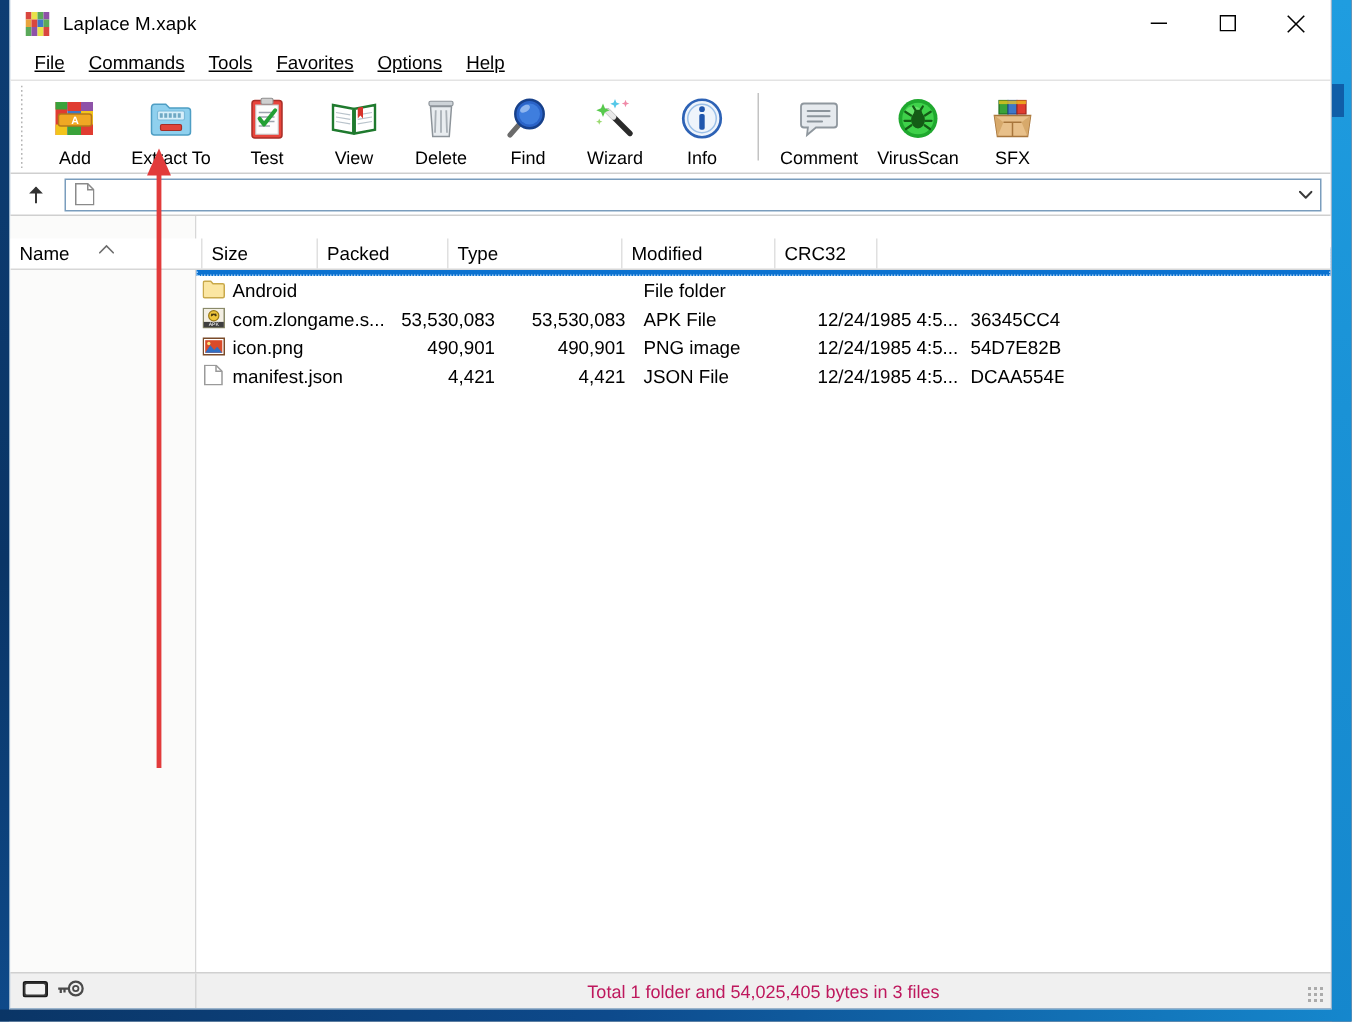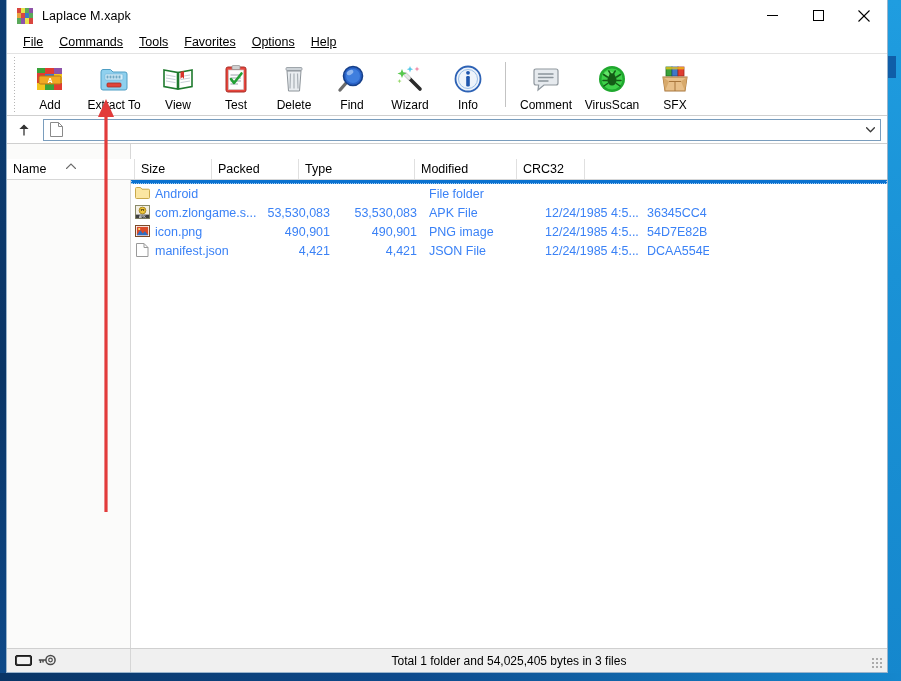--- a/index.html
+++ b/index.html
@@ -172,21 +172,21 @@
   }
   .ch.num { }
   .sortmark {
     position: absolute; left: 50%; top: 0px; transform: translateX(-50%);
   }
 
   .rows { position: relative; margin-top: 21px; }
   .row {
     height: 19px;
     display: flex; align-items: center;
-    font-size: 12.5px; color: #3b82f6;
+    font-size: 12.5px; color: #000000;
     cursor: default;
   }
   .row.sel { background: #0b72d0; color: #fff; }
   .row.sel .cell { color: #fff; }
   .cell {
     display: flex; align-items: center;
     padding: 0 6px;
     white-space: nowrap; overflow: hidden;
   }
   .cell.num { justify-content: flex-end; }
@@ -209,21 +209,21 @@
   }
   .sb-left {
     width: 124px; height: 100%; flex: none;
     display: flex; align-items: center; gap: 6px;
     padding-left: 8px;
     border-right: 1px solid #d6d6d6;
   }
   .sb-main {
     flex: 1; height: 100%;
     display: flex; align-items: center; justify-content: center;
-    font-size: 12px; color: #000000;
+    font-size: 12px; color: #be185d;
   }
   .sb-grip {
     position: absolute; right: 3px; bottom: 2px; width: 12px; height: 12px;
     background-image:
       radial-gradient(circle at 1px 1px, #9a9a9a 1px, transparent 1px);
     background-size: 4px 4px;
     opacity: .8;
   }
 
   
@@ -325,52 +325,52 @@
             </g>
             <rect x="9" y="20" width="14" height="4" rx="1" fill="#e0453a" stroke="#a52f27" stroke-width=".8"></rect>
           </svg>
         </div>
         <div class="lbl">Extract To</div>
       </div>
 
       <div class="tbtn">
         <div class="ico">
           <svg width="32" height="32" viewBox="0 0 32 32">
+            <rect x="6" y="4" width="20" height="25" rx="2" fill="#e8453c" stroke="#a82e27" stroke-width="1"></rect>
+            <rect x="8.5" y="7" width="15" height="19.5" fill="#fdfdfd" stroke="#c9c9c9" stroke-width=".7"></rect>
+            <rect x="12" y="2.5" width="8" height="4" rx="1" fill="#cfcfcf" stroke="#8f8f8f" stroke-width=".7"></rect>
+            <g stroke="#9aa3ad" stroke-width="1">
+              <line x1="10.5" y1="12" x2="21" y2="12"></line>
+                <line x1="10.5" y1="15" x2="21" y2="15"></line>
+              <line x1="10.5" y1="18" x2="21" y2="18"></line>
+                <line x1="10.5" y1="21" x2="18" y2="21"></line>
+            </g>
+            <path d="M11 16 L14 20 L21.5 10.5" fill="none" stroke="#22a034" stroke-width="2.6" stroke-linecap="round" stroke-linejoin="round"></path>
+          </svg>
+        </div>
+        <div class="lbl">Test</div>
+      </div>
+
+      <div class="tbtn">
+        <div class="ico">
+          <svg width="32" height="32" viewBox="0 0 32 32">
             <path d="M2 7 L15.5 9.5 L15.5 26 L2 23.5 Z" fill="#fff" stroke="#1f7a2e" stroke-width="1.6"></path>
             <path d="M30 7 L16.5 9.5 L16.5 26 L30 23.5 Z" fill="#fff" stroke="#1f7a2e" stroke-width="1.6"></path>
             <g stroke="#b9c3cb" stroke-width=".8">
               <line x1="4" y1="12" x2="13.5" y2="13.6"></line>
                 <line x1="4" y1="15" x2="13.5" y2="16.6"></line>
               <line x1="4" y1="18" x2="13.5" y2="19.6"></line>
               <line x1="18.5" y1="13.6" x2="28" y2="12"></line>
                 <line x1="18.5" y1="16.6" x2="28" y2="15"></line>
               <line x1="18.5" y1="19.6" x2="28" y2="18"></line>
             </g>
             <path d="M18.5 8.8 L22 8.2 L22 16 L20.25 14 L18.5 16 Z" fill="#d8342c"></path>
           </svg>
         </div>
         <div class="lbl">View</div>
-      </div>
-
-      <div class="tbtn">
-        <div class="ico">
-          <svg width="32" height="32" viewBox="0 0 32 32">
-            <rect x="6" y="4" width="20" height="25" rx="2" fill="#e8453c" stroke="#a82e27" stroke-width="1"></rect>
-            <rect x="8.5" y="7" width="15" height="19.5" fill="#fdfdfd" stroke="#c9c9c9" stroke-width=".7"></rect>
-            <rect x="12" y="2.5" width="8" height="4" rx="1" fill="#cfcfcf" stroke="#8f8f8f" stroke-width=".7"></rect>
-            <g stroke="#9aa3ad" stroke-width="1">
-              <line x1="10.5" y1="12" x2="21" y2="12"></line>
-                <line x1="10.5" y1="15" x2="21" y2="15"></line>
-              <line x1="10.5" y1="18" x2="21" y2="18"></line>
-                <line x1="10.5" y1="21" x2="18" y2="21"></line>
-            </g>
-            <path d="M11 16 L14 20 L21.5 10.5" fill="none" stroke="#22a034" stroke-width="2.6" stroke-linecap="round" stroke-linejoin="round"></path>
-          </svg>
-        </div>
-        <div class="lbl">Test</div>
       </div>
 
       <div class="tbtn">
         <div class="ico">
           <svg width="32" height="32" viewBox="0 0 32 32">
             <rect x="8" y="4.5" width="16" height="3" rx="1" fill="#cdd3d8" stroke="#8d949a" stroke-width=".8"></rect>
             <path d="M9 8 L23 8 L21.5 28 L10.5 28 Z" fill="#e9edf0" stroke="#8d949a" stroke-width="1"></path>
             <g stroke="#a9b0b6" stroke-width="1.2">
               <line x1="12.5" y1="10.5" x2="12" y2="25.5"></line>
               <line x1="16" y1="10.5" x2="16" y2="25.5"></line>

